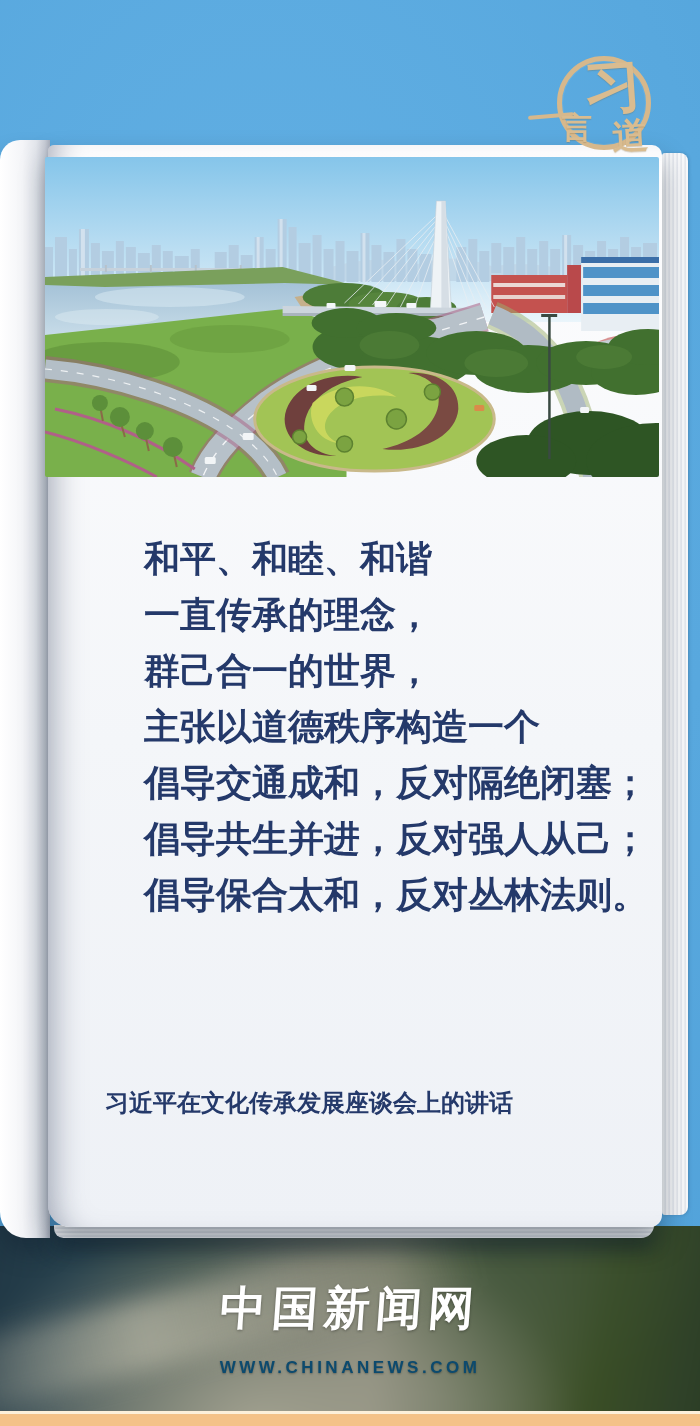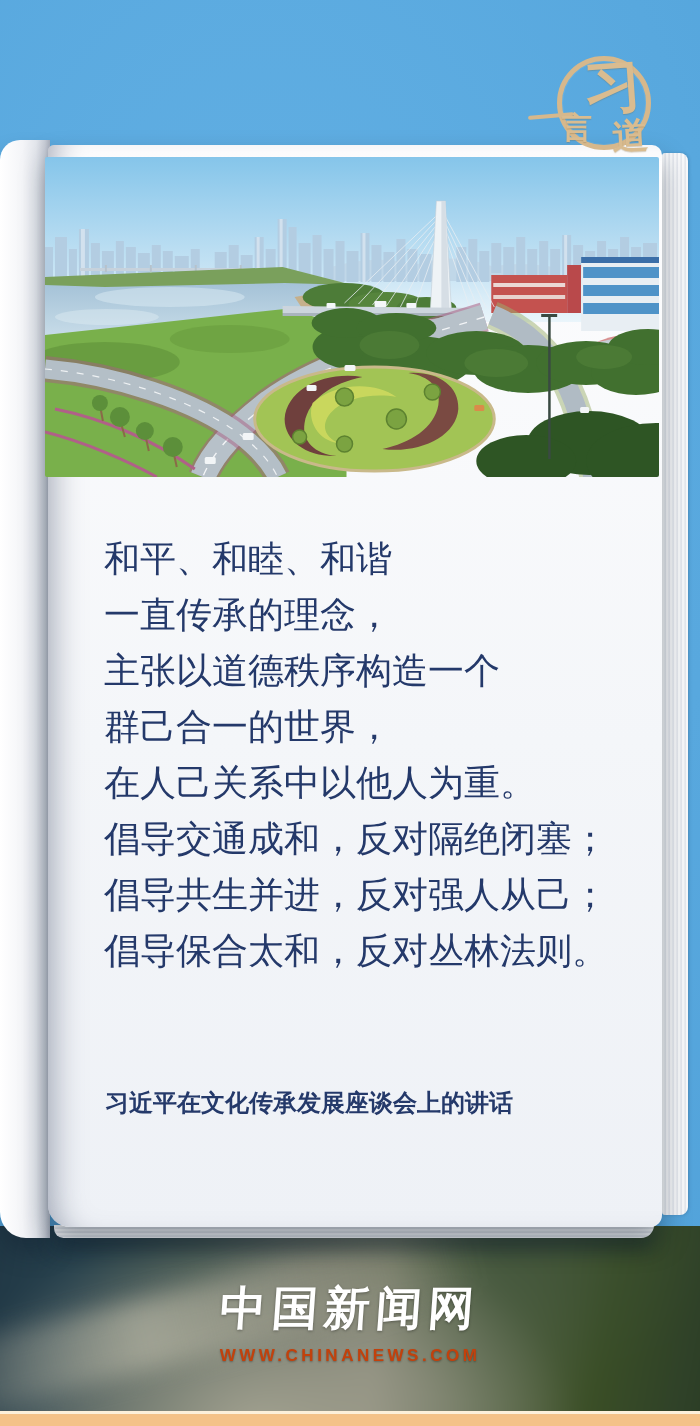--- a/index.html
+++ b/index.html
@@ -41,21 +41,21 @@
     transform:rotate(-14deg); filter:blur(12px);
   }
 
   
   .footer-logo { position:absolute; left:0; top:1278px; width:700px; text-align:center; z-index:5; color:#ffffff; }
   .footer-logo .cn {
     font-family:"DejaVu Serif", serif; font-weight:700; font-size:46px; letter-spacing:6px;
     transform:skewX(-4deg); text-shadow:0 1px 3px rgba(0,0,0,.35);
   }
   .footer-logo .url {
-    margin-top:6px; font-size:17px; font-weight:700; letter-spacing:3.5px; color:#c2410c;
+    margin-top:18px; font-size:17px; font-weight:700; letter-spacing:3.5px; color:#0c4a6e;
     text-shadow:0 1px 2px rgba(0,0,0,.3);
   }
 
   
   .orange-bar { position:absolute; left:0; top:1411px; width:700px; height:15px; z-index:4;
     background:#f4c288; border-top:3px solid #fcf0da; }
 
   
   .book { position:absolute; left:0; top:137px; width:700px; height:1106px; z-index:3; }
   .left-stack {
@@ -82,21 +82,21 @@
     border-radius:0 0 22px 16px;
     box-shadow:0 10px 18px rgba(10,25,40,.45);
   }
 
   
   .photo { position:absolute; left:-3px; top:12px; width:614px; height:320px; display:block;
     border-radius:2px; }
 
   
   .quote { position:absolute; left:56px; top:386px; width:540px; color:#24396a; }
-  .quote .line { font-size:36px; font-weight:400; line-height:56px; white-space:nowrap; }
+  .quote .line { font-size:36px; font-weight:700; line-height:56px; white-space:nowrap;margin-left:40px; }
 
   .attrib { position:absolute; left:57px; top:940px; color:#24396a; }
   .attrib .date   { font-size:24px; font-weight:700; line-height:36px; }
   .attrib .source { font-size:24px; font-weight:700; line-height:36px;text-align:right; }
 </style>
 </head>
 <body>
 
 <div class="badge">
   <div class="ring"></div>
@@ -335,23 +335,22 @@
         <rect x="198" y="276" width="11" height="7" rx="1.5"></rect>
           <rect x="160" y="300" width="11" height="7" rx="1.5"></rect>
         <rect x="536" y="250" width="9" height="6" rx="1.5"></rect>
       </g>
       <rect x="430" y="248" width="10" height="6" rx="1.5" fill="#d98b4a"></rect>
     </svg>
 
     <div class="quote">
       <div class="line">和平、和睦、和谐</div>
       <div class="line">一直传承的理念，</div>
+      <div class="line">群己合一的世界，</div>
       <div class="line">主张以道德秩序构造一个</div>
-      <div class="line">群己合一的世界，</div>
-      <div class="line">在人己关系中以他人为重。</div>
       <div class="line">倡导交通成和，反对隔绝闭塞；</div>
       <div class="line">倡导共生并进，反对强人从己；</div>
       <div class="line">倡导保合太和，反对丛林法则。</div>
     </div>
 
     <div class="attrib">
       <div class="source">习近平在文化传承发展座谈会上的讲话</div>
     </div>
 
   </div>

